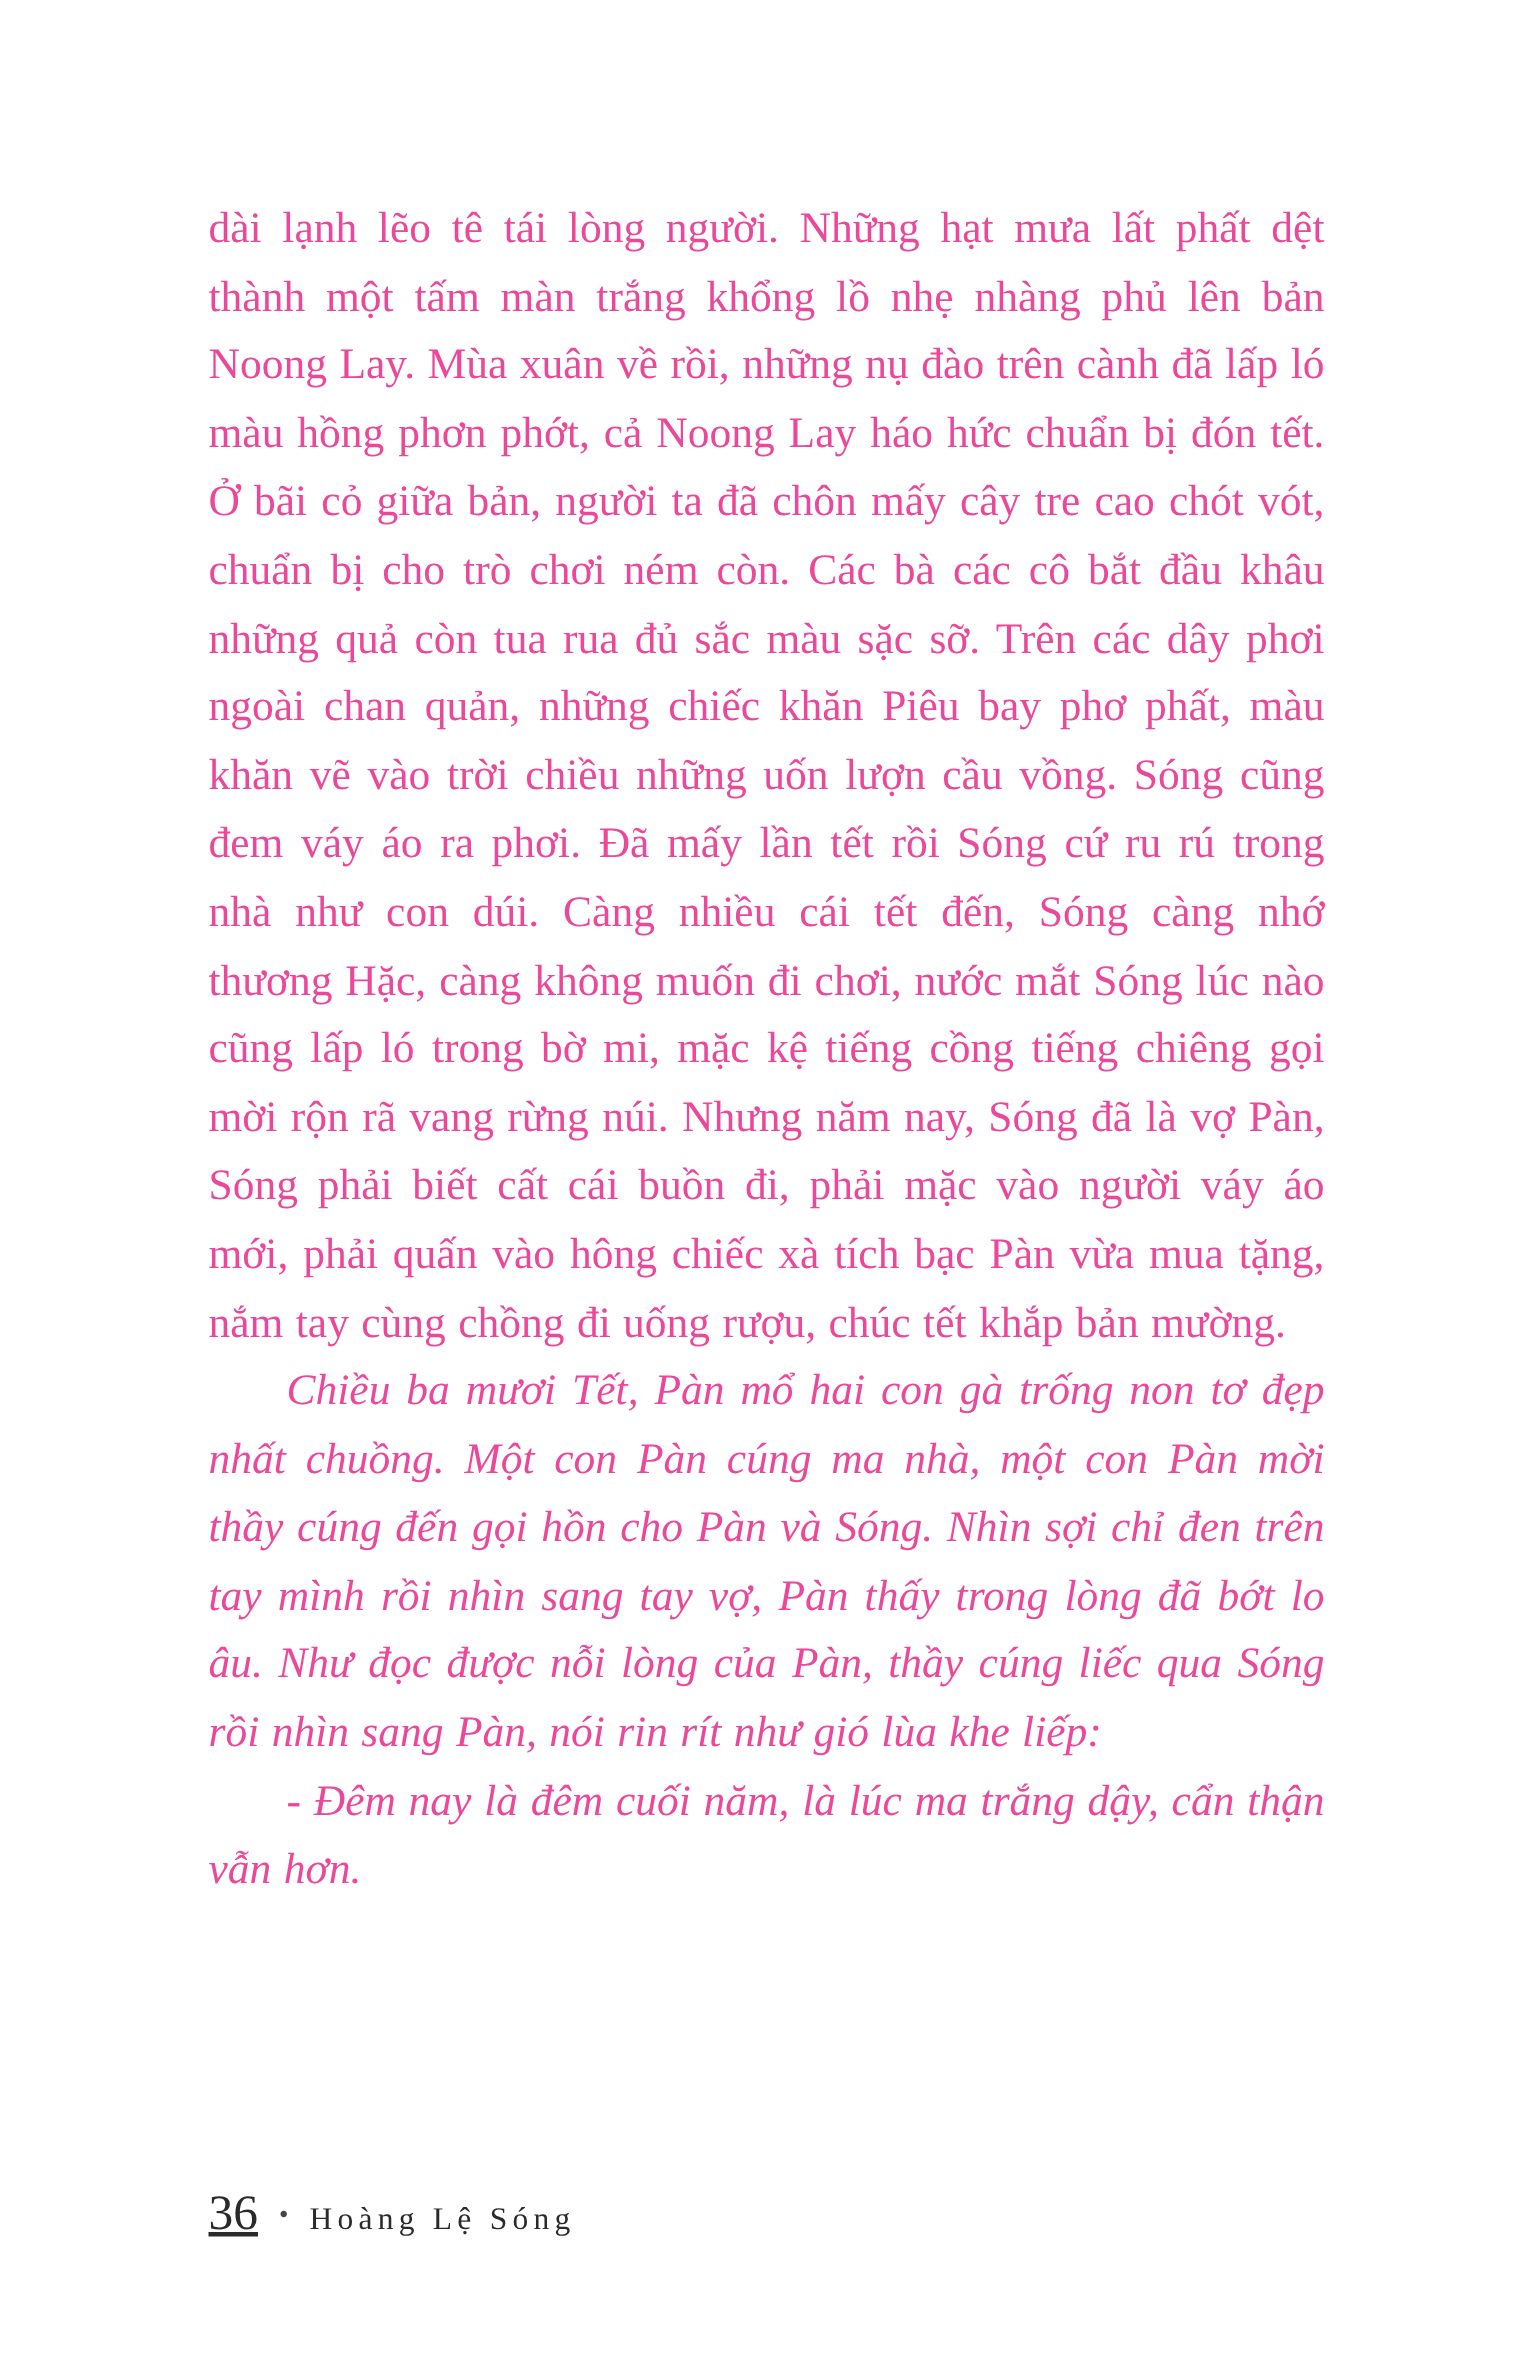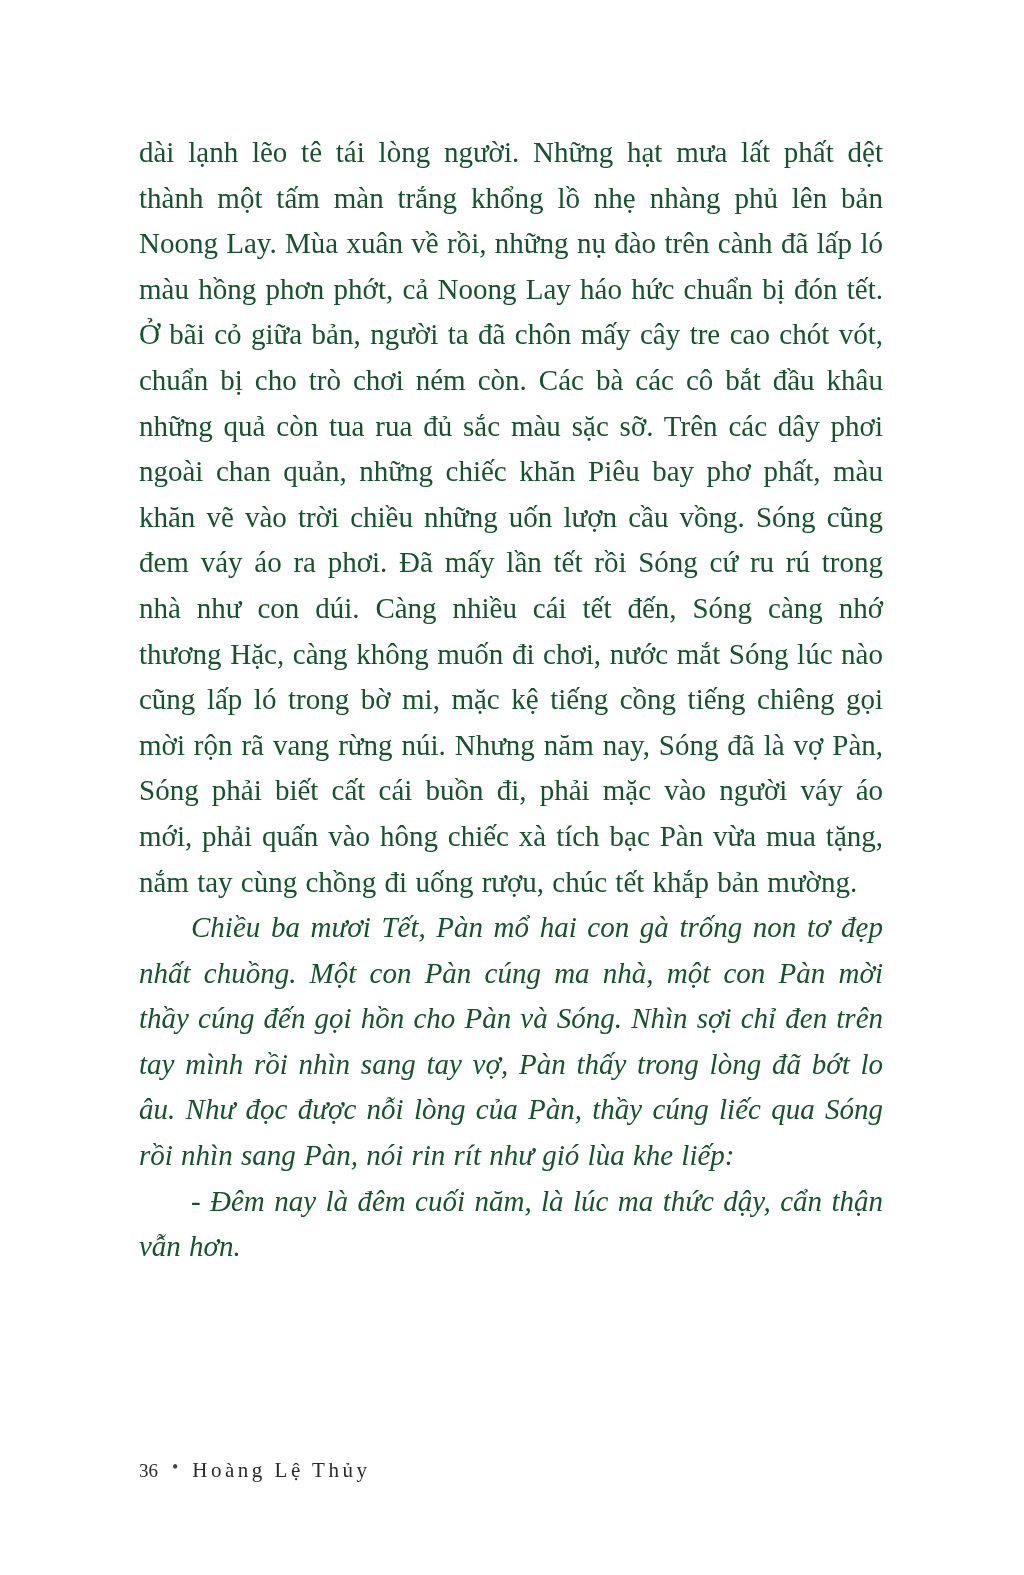--- a/index.html
+++ b/index.html
@@ -21,60 +21,61 @@
     position: absolute;
     top: 130px;
     left: 139px;
     width: 744px;
   }
   p.body-text {
     margin: 0;
     font-size: 29px;
     line-height: 45.6px;
     text-align: justify;
-    color: #14532d;
+    color: #ec4899;
     word-spacing: 1px;
   }
   p.body-text.indented {
     text-indent: 52px;
     font-style: italic;
   }
   .footer {
     position: absolute;
     left: 139px;
     top: 1458px;
     display: flex;
     align-items: baseline;
     gap: 14px;
     color: #2a2a2a;
   }
   .footer .page-number {
-    font-size: 19px;
+    font-size: 33px;
+    text-decoration: underline;
   }
   .footer .dot {
     font-size: 18px;
     position: relative;
     top: -4px;
     color: #444444;
   }
   .footer .author {
     font-size: 21px;
     letter-spacing: 3.5px;
   }
 </style>
 </head>
 <body>
 
 <div class="page">
 
   <div class="text-block">
     <p class="body-text">dài lạnh lẽo tê tái lòng người. Những hạt mưa lất phất dệt thành một tấm màn trắng khổng lồ nhẹ nhàng phủ lên bản Noong Lay. Mùa xuân về rồi, những nụ đào trên cành đã lấp ló màu hồng phơn phớt, cả Noong Lay háo hức chuẩn bị đón tết. Ở bãi cỏ giữa bản, người ta đã chôn mấy cây tre cao chót vót, chuẩn bị cho trò chơi ném còn. Các bà các cô bắt đầu khâu những quả còn tua rua đủ sắc màu sặc sỡ. Trên các dây phơi ngoài chan quản, những chiếc khăn Piêu bay phơ phất, màu khăn vẽ vào trời chiều những uốn lượn cầu vồng. Sóng cũng đem váy áo ra phơi. Đã mấy lần tết rồi Sóng cứ ru rú trong nhà như con dúi. Càng nhiều cái tết đến, Sóng càng nhớ thương Hặc, càng không muốn đi chơi, nước mắt Sóng lúc nào cũng lấp ló trong bờ mi, mặc kệ tiếng cồng tiếng chiêng gọi mời rộn rã vang rừng núi. Nhưng năm nay, Sóng đã là vợ Pàn, Sóng phải biết cất cái buồn đi, phải mặc vào người váy áo mới, phải quấn vào hông chiếc xà tích bạc Pàn vừa mua tặng, nắm tay cùng chồng đi uống rượu, chúc tết khắp bản mường.</p>
     <p class="body-text indented">Chiều ba mươi Tết, Pàn mổ hai con gà trống non tơ đẹp nhất chuồng. Một con Pàn cúng ma nhà, một con Pàn mời thầy cúng đến gọi hồn cho Pàn và Sóng. Nhìn sợi chỉ đen trên tay mình rồi nhìn sang tay vợ, Pàn thấy trong lòng đã bớt lo âu. Như đọc được nỗi lòng của Pàn, thầy cúng liếc qua Sóng rồi nhìn sang Pàn, nói rin rít như gió lùa khe liếp:</p>
-    <p class="body-text indented">- Đêm nay là đêm cuối năm, là lúc ma thức dậy, cẩn thận vẫn hơn.</p>
+    <p class="body-text indented">- Đêm nay là đêm cuối năm, là lúc ma trắng dậy, cẩn thận vẫn hơn.</p>
   </div>
 
   <div class="footer">
     <span class="page-number">36</span>
     <span class="dot">•</span>
-    <span class="author">Hoàng Lệ Thủy</span>
+    <span class="author">Hoàng Lệ Sóng</span>
   </div>
 
 </div>
 
 </body></html>

